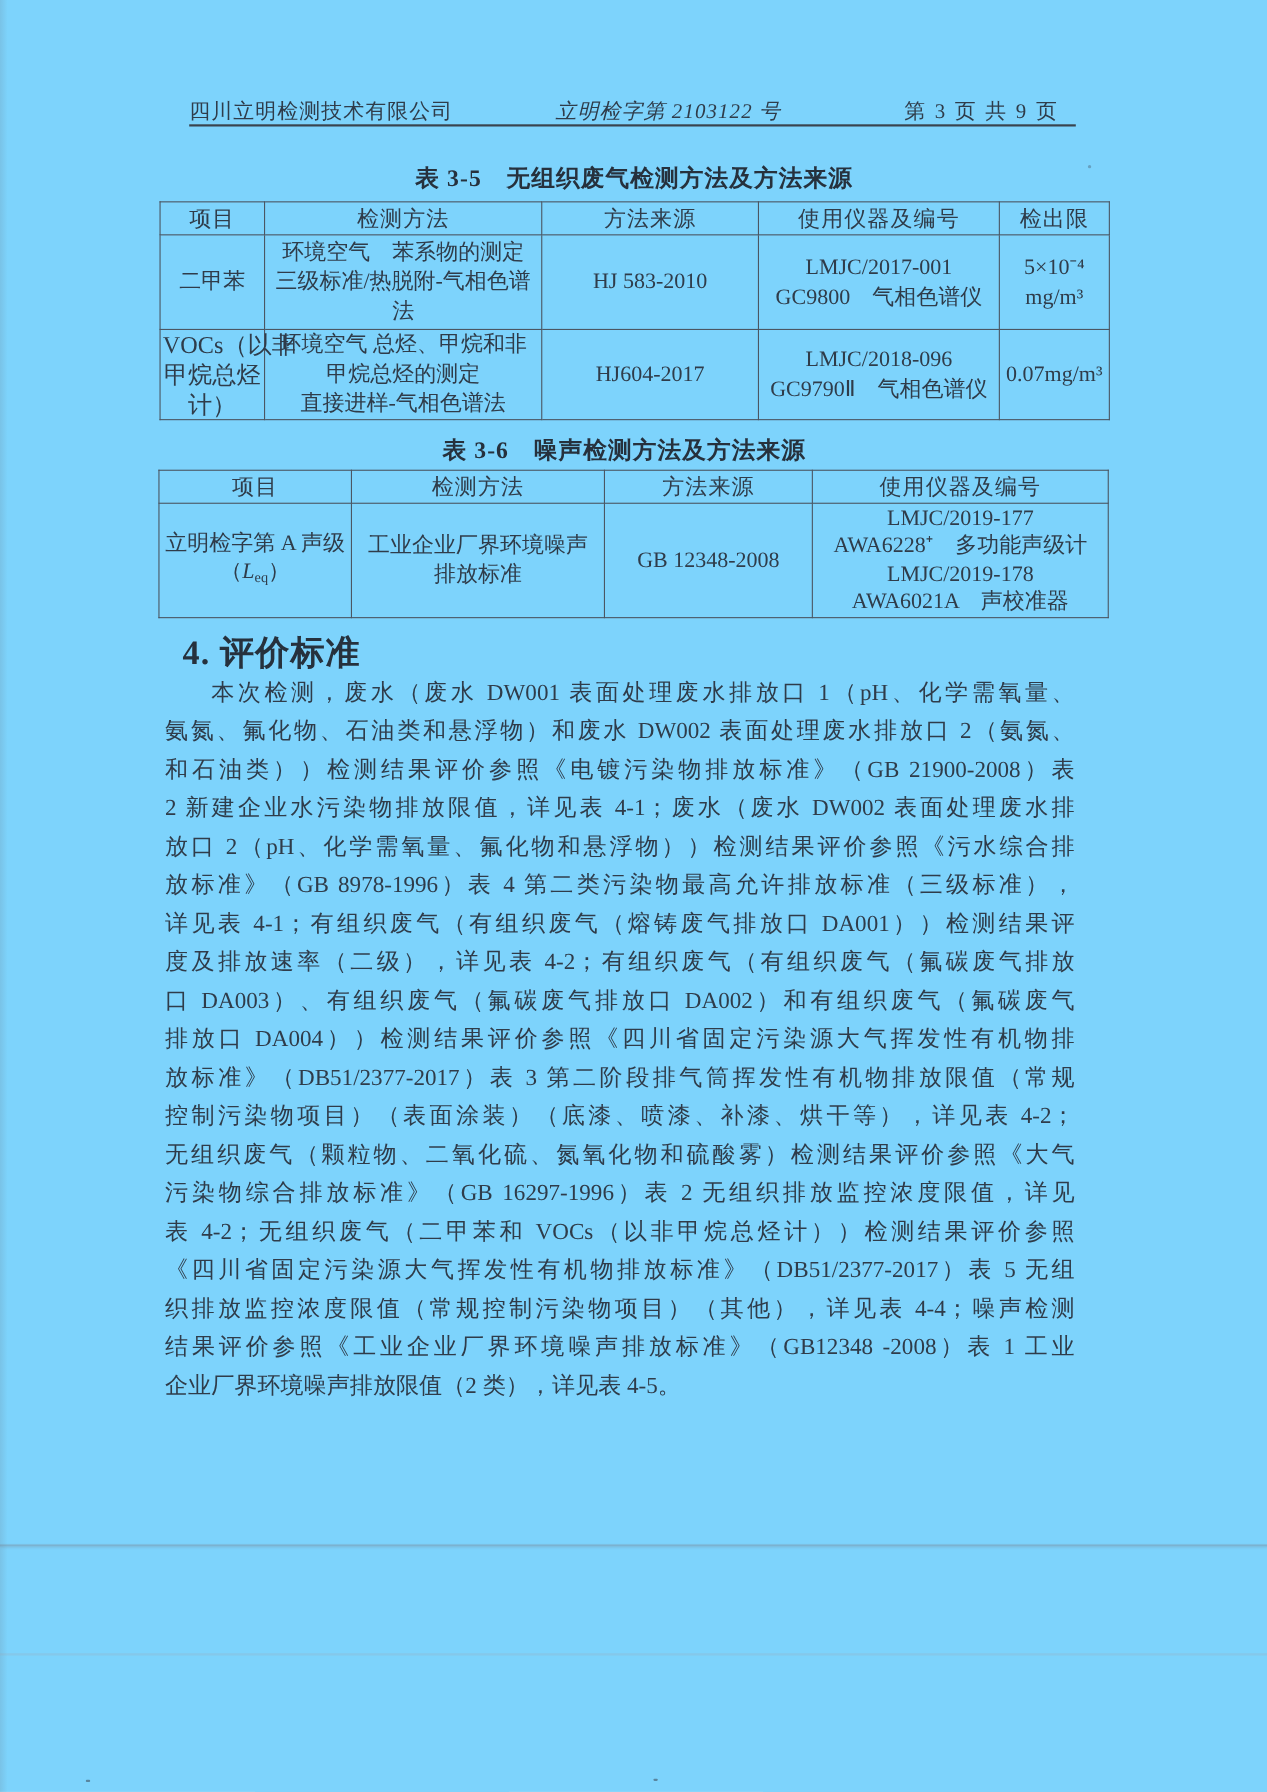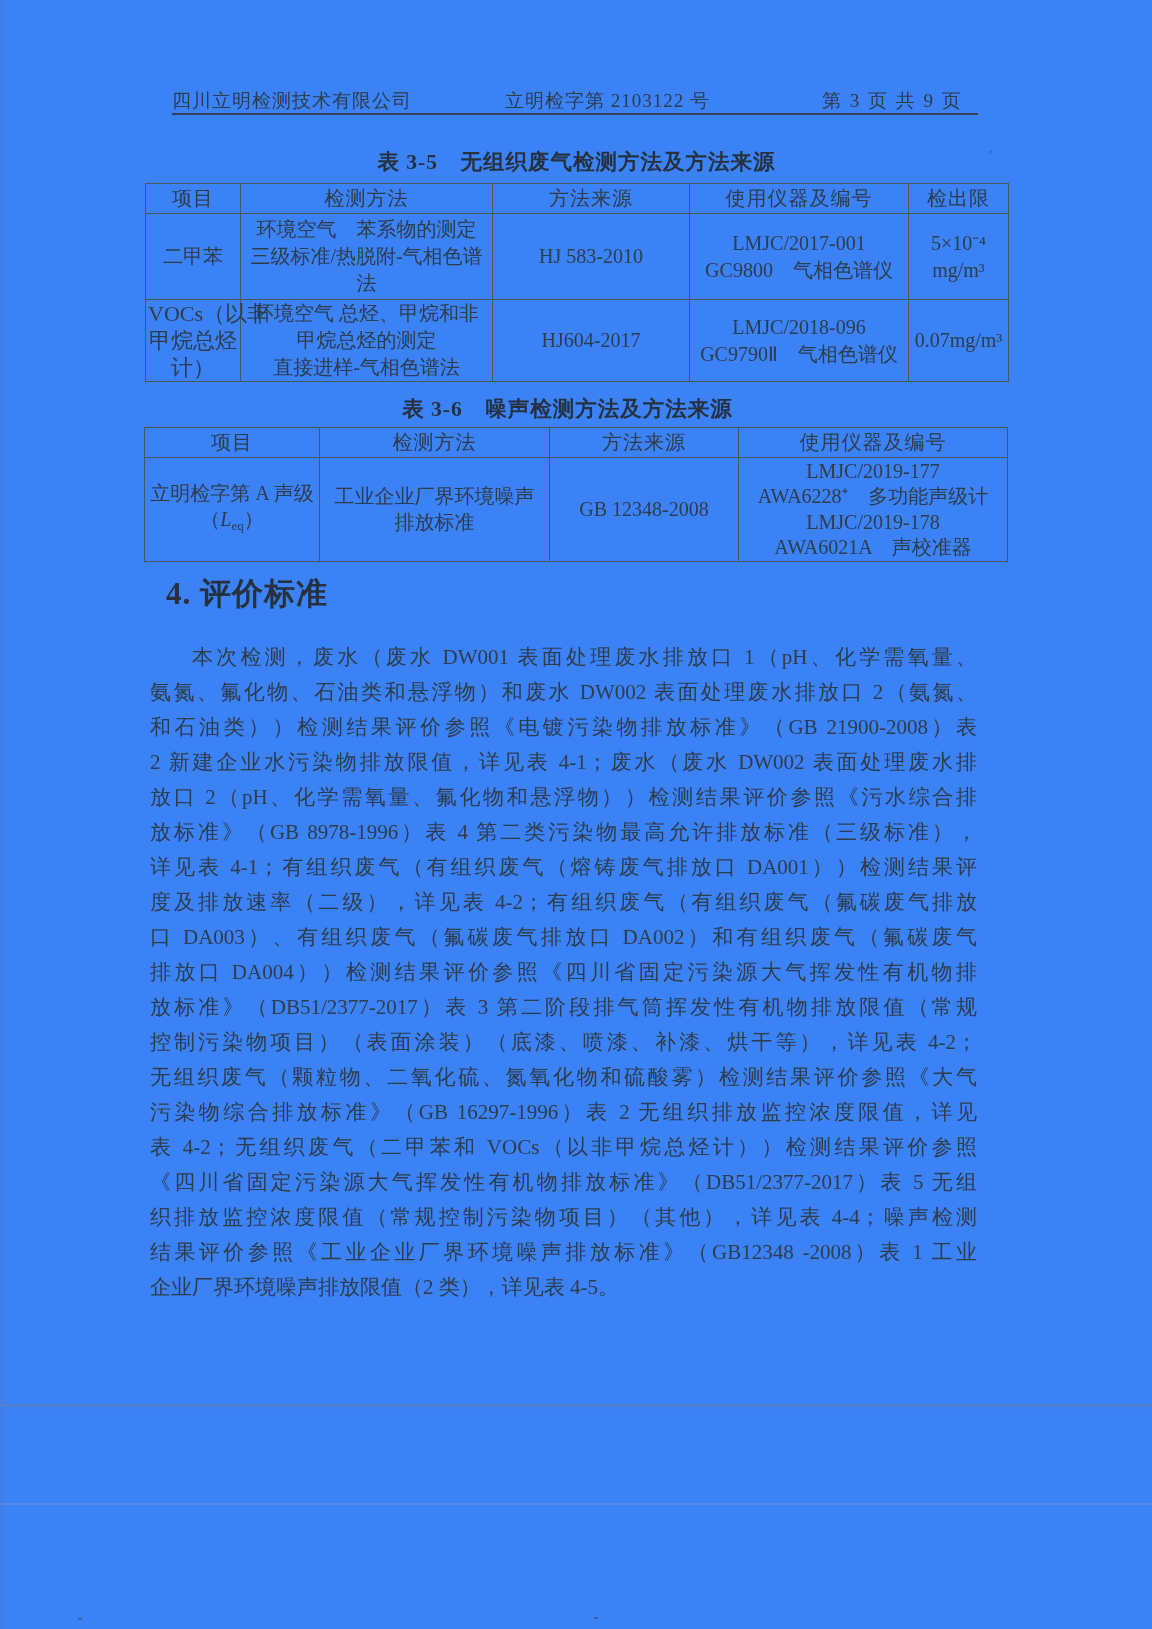--- a/index.html
+++ b/index.html
@@ -1,24 +1,24 @@
 <!DOCTYPE html>
 <html><head>
 <meta charset="utf-8">
 <style>
   html,body { margin:0; padding:0; background:#e9eaec; }
   .page {
     position:relative; width:1152px; height:1629px; margin:0 auto;
-    background:#3b82f6; overflow:hidden;
+    background:#7dd3fc; overflow:hidden;
     font-family:"Liberation Serif", serif; color:#2f3c4a;
   }
 
   
   .hdr-left  { position:absolute; left:172px; top:88px;  font-size:19px; letter-spacing:1px; }
-  .hdr-mid   { position:absolute; left:505px; top:88px;  font-size:19px; letter-spacing:1px; }
+  .hdr-mid   { position:absolute; left:505px; top:88px;  font-size:19px; letter-spacing:1px;font-style:italic; }
   .hdr-right { position:absolute; left:822px; top:88px;  font-size:19px; letter-spacing:2px; }
   .hdr-rule  { position:absolute; left:172px; top:113px; width:806px; height:2px; background:#39434e; }
 
   
   .tbl-title { position:absolute; width:863px; text-align:center;
                font-weight:bold; font-size:21.5px; color:#26313d; letter-spacing:1px; }
   .t35-title { left:145px; top:147px; }
   .t36-title { left:136px; top:394px; }
 
   
@@ -38,21 +38,21 @@
   .ln { line-height:27px; white-space:nowrap; }
   .t36 .ln { line-height:25.5px; }
   .cell-item-vocs .ln { font-size:22px; }
   .lq  { font-style:italic; }
   .sub { font-size:13px; vertical-align:-4px; }
 
   
   .sec-heading { position:absolute; left:166px; top:573px;
                  font-size:31px; font-weight:bold; color:#26313d; letter-spacing:1px; }
   .para { position:absolute; left:150px; top:612px; width:827px;
-          font-size:21px; color:#2f3c4a;margin-top:28px; }
+          font-size:21px; color:#2f3c4a; }
   .para .ln { line-height:35px; white-space:normal;
               text-align:justify; text-align-last:justify; }
   .para .ln:first-child { text-indent:2em; }
   .para .ln:last-child  { text-align-last:left; }
 
   
   .edge-left { position:absolute; left:0; top:0; width:7px; height:100%;
                background:linear-gradient(to right, rgba(100,108,120,.16), rgba(100,108,120,0)); }
   .scanline1 { position:absolute; left:0; top:1404px; width:1152px; height:2px;
                background:rgba(120,130,142,.40); box-shadow:0 1px 2px rgba(120,130,142,.25); }

